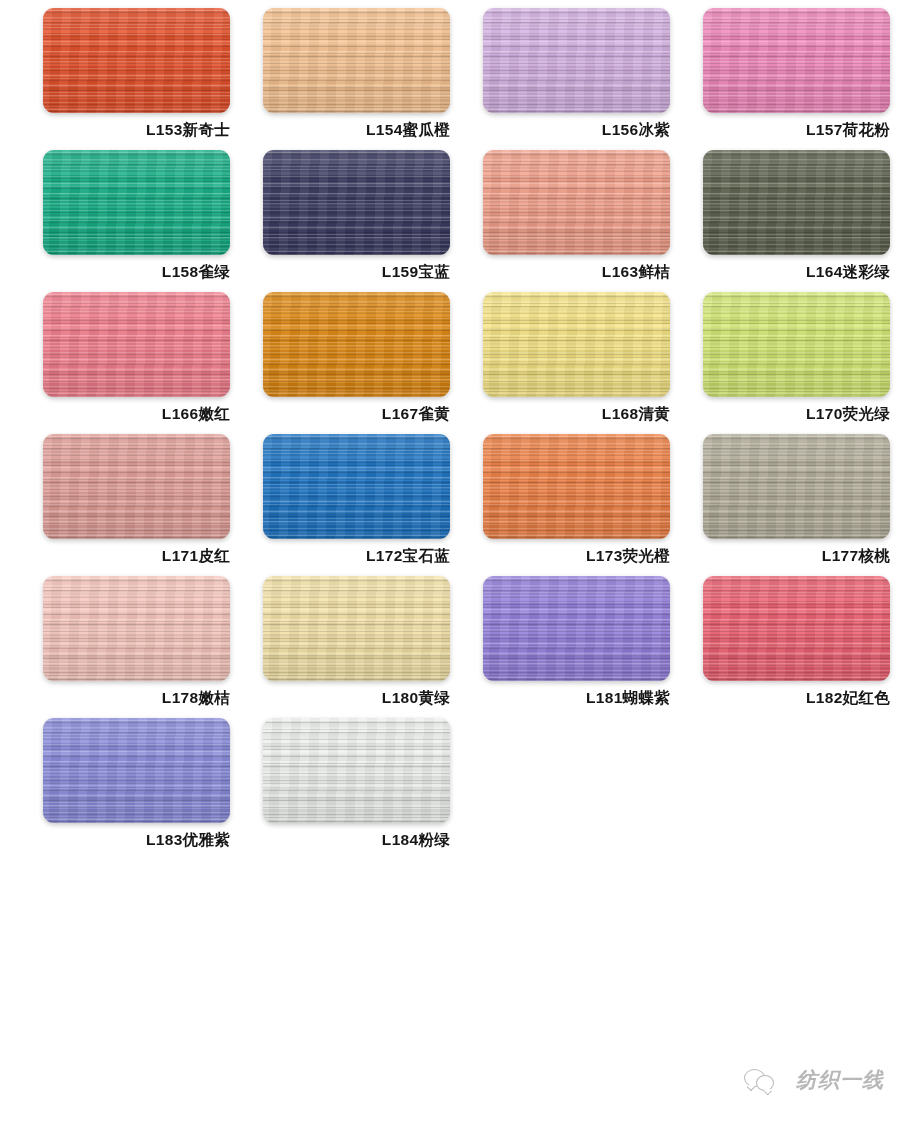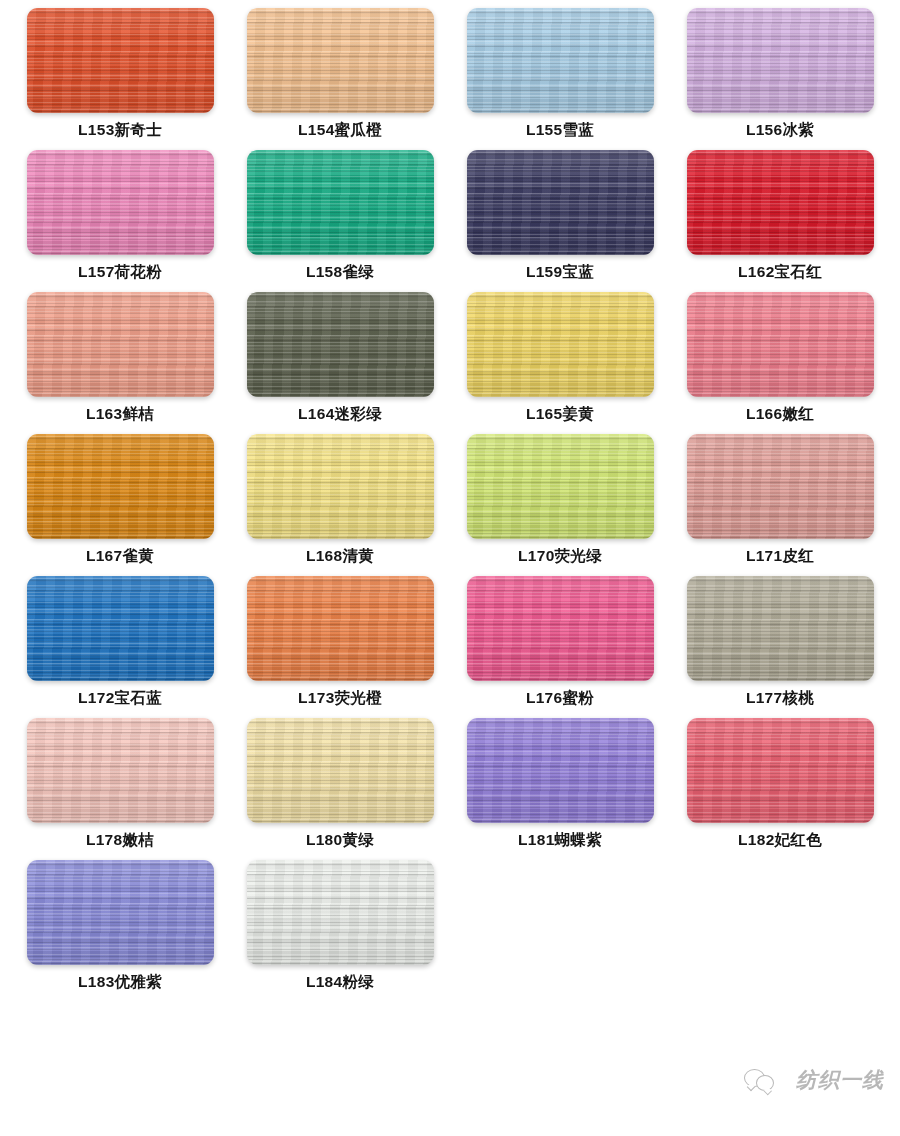--- a/index.html
+++ b/index.html
@@ -16,21 +16,21 @@
     grid-template-rows:repeat(8,142px);
     width:880px;
     margin:0 0 0 10px;
     padding-top:8px;
     box-sizing:border-box;
   }
   .cell{
     position:relative;
     display:flex;
     flex-direction:column;
-    align-items:center;
+    align-items:flex-end;
   }
   .swatch{
     width:187px;
     height:105px;
     border-radius:11px;
     position:relative;
     overflow:hidden;
     box-shadow:0 2px 5px rgba(0,0,0,0.22);
     background-color:#ccc;
   }
@@ -142,27 +142,20 @@
       <div class="label">L153新奇士</div>
     </div>
     <div class="cell">
       <div class="swatch" style="background-color: rgb(247, 195, 145);">
         <div class="threads"></div>
         <div class="sheen"></div>
       </div>
       <div class="label">L154蜜瓜橙</div>
     </div>
     <div class="cell">
-      <div class="swatch" style="background-color: rgb(168, 207, 232);">
-        <div class="threads"></div>
-        <div class="sheen"></div>
-      </div>
-      <div class="label">L155雪蓝</div>
-    </div>
-    <div class="cell">
       <div class="swatch" style="background-color: rgb(213, 178, 227);">
         <div class="threads"></div>
         <div class="sheen"></div>
       </div>
       <div class="label">L156冰紫</div>
     </div>
     <div class="cell">
       <div class="swatch" style="background-color: rgb(241, 137, 189);">
         <div class="threads"></div>
         <div class="sheen"></div>
@@ -177,48 +170,34 @@
       <div class="label">L158雀绿</div>
     </div>
     <div class="cell">
       <div class="swatch" style="background-color: rgb(60, 60, 99);">
         <div class="threads"></div>
         <div class="sheen"></div>
       </div>
       <div class="label">L159宝蓝</div>
     </div>
     <div class="cell">
-      <div class="swatch" style="background-color: rgb(224, 26, 43);">
-        <div class="threads"></div>
-        <div class="sheen"></div>
-      </div>
-      <div class="label">L162宝石红</div>
-    </div>
-    <div class="cell">
       <div class="swatch" style="background-color: rgb(243, 161, 139);">
         <div class="threads"></div>
         <div class="sheen"></div>
       </div>
       <div class="label">L163鲜桔</div>
     </div>
     <div class="cell">
       <div class="swatch" style="background-color: rgb(95, 100, 80);">
         <div class="threads"></div>
         <div class="sheen"></div>
       </div>
       <div class="label">L164迷彩绿</div>
     </div>
     <div class="cell">
-      <div class="swatch" style="background-color: rgb(242, 216, 100);">
-        <div class="threads"></div>
-        <div class="sheen"></div>
-      </div>
-      <div class="label">L165姜黄</div>
-    </div>
-    <div class="cell">
       <div class="swatch" style="background-color: rgb(244, 128, 143);">
         <div class="threads"></div>
         <div class="sheen"></div>
       </div>
       <div class="label">L166嫩红</div>
     </div>
     <div class="cell">
       <div class="swatch" style="background-color: rgb(224, 138, 20);">
         <div class="threads"></div>
         <div class="sheen"></div>
@@ -252,27 +231,20 @@
         <div class="sheen"></div>
       </div>
       <div class="label">L172宝石蓝</div>
     </div>
     <div class="cell">
       <div class="swatch" style="background-color: rgb(240, 131, 72);">
         <div class="threads"></div>
         <div class="sheen"></div>
       </div>
       <div class="label">L173荧光橙</div>
-    </div>
-    <div class="cell">
-      <div class="swatch" style="background-color: rgb(244, 90, 146);">
-        <div class="threads"></div>
-        <div class="sheen"></div>
-      </div>
-      <div class="label">L176蜜粉</div>
     </div>
     <div class="cell">
       <div class="swatch" style="background-color: rgb(180, 175, 155);">
         <div class="threads"></div>
         <div class="sheen"></div>
       </div>
       <div class="label">L177核桃</div>
     </div>
     <div class="cell">
       <div class="swatch" style="background-color: rgb(248, 199, 190);">

